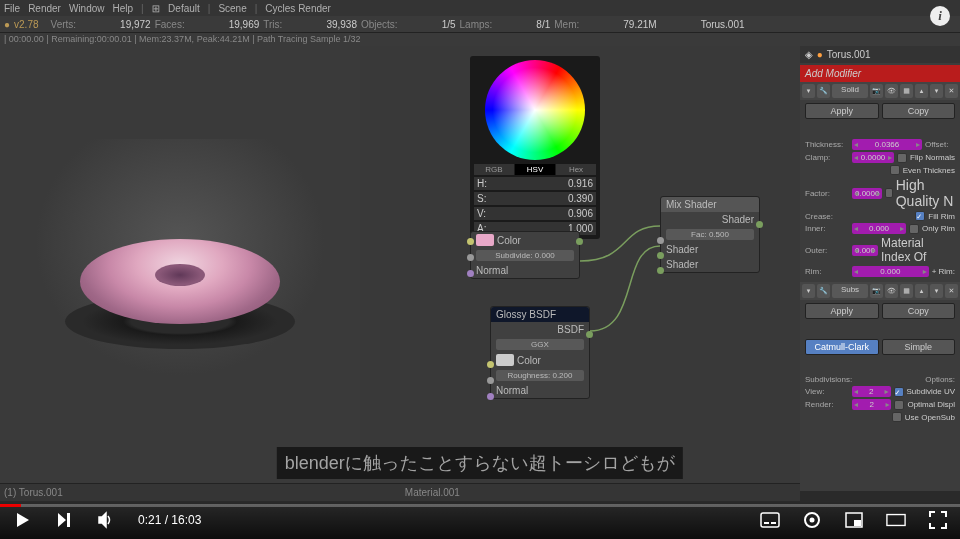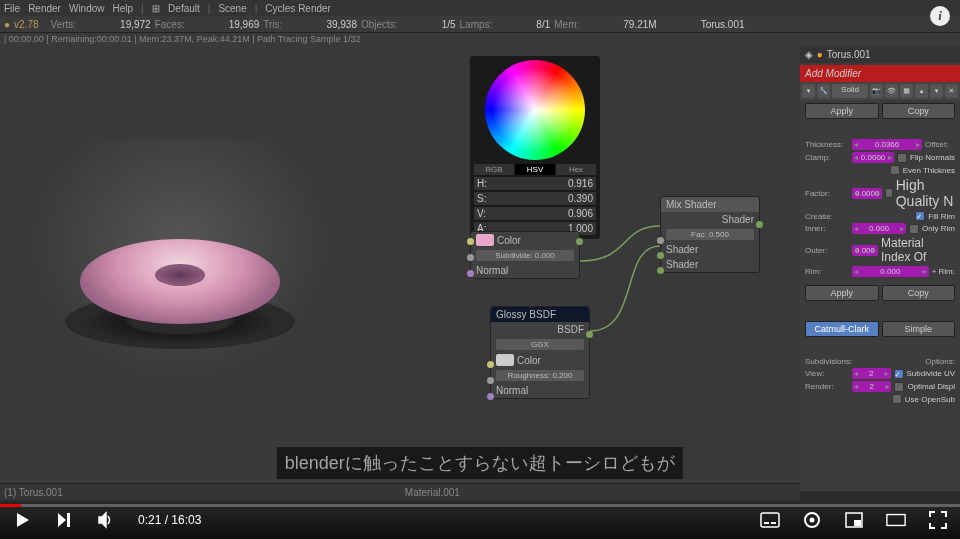--- a/index.html
+++ b/index.html
@@ -278,20 +278,31 @@
           <div class="prop-val">0.000</div>
           <span style="font-size:12px">Material Index Of</span>
         </div>
       <div class="prop-row">
           <span class="prop-label">Rim:</span>
           <div class="prop-val">0.000</div>
           <span style="font-size:8px">+ Rim:</span>
         </div>
     </div>
 
+    <div class="mod-header">
+      <div class="mod-icon">▾</div>
+      <div class="mod-icon">🔧</div>
+      <div class="node-btn" style="flex:0 0 36px">Subs</div>
+      <div class="mod-icon">📷</div>
+      <div class="mod-icon">👁</div>
+      <div class="mod-icon">▦</div>
+      <div class="mod-icon">▴</div>
+      <div class="mod-icon">▾</div>
+      <div class="mod-icon">✕</div>
+    </div>
     <div class="panel-body">
       <div class="btn-row">
         <div class="pbtn">Apply</div>
         <div class="pbtn">Copy</div>
       </div>
       <div class="btn-row">
         <div class="pbtn active">Catmull-Clark</div>
         <div class="pbtn">Simple</div>
       </div>
       <div class="prop-row">

